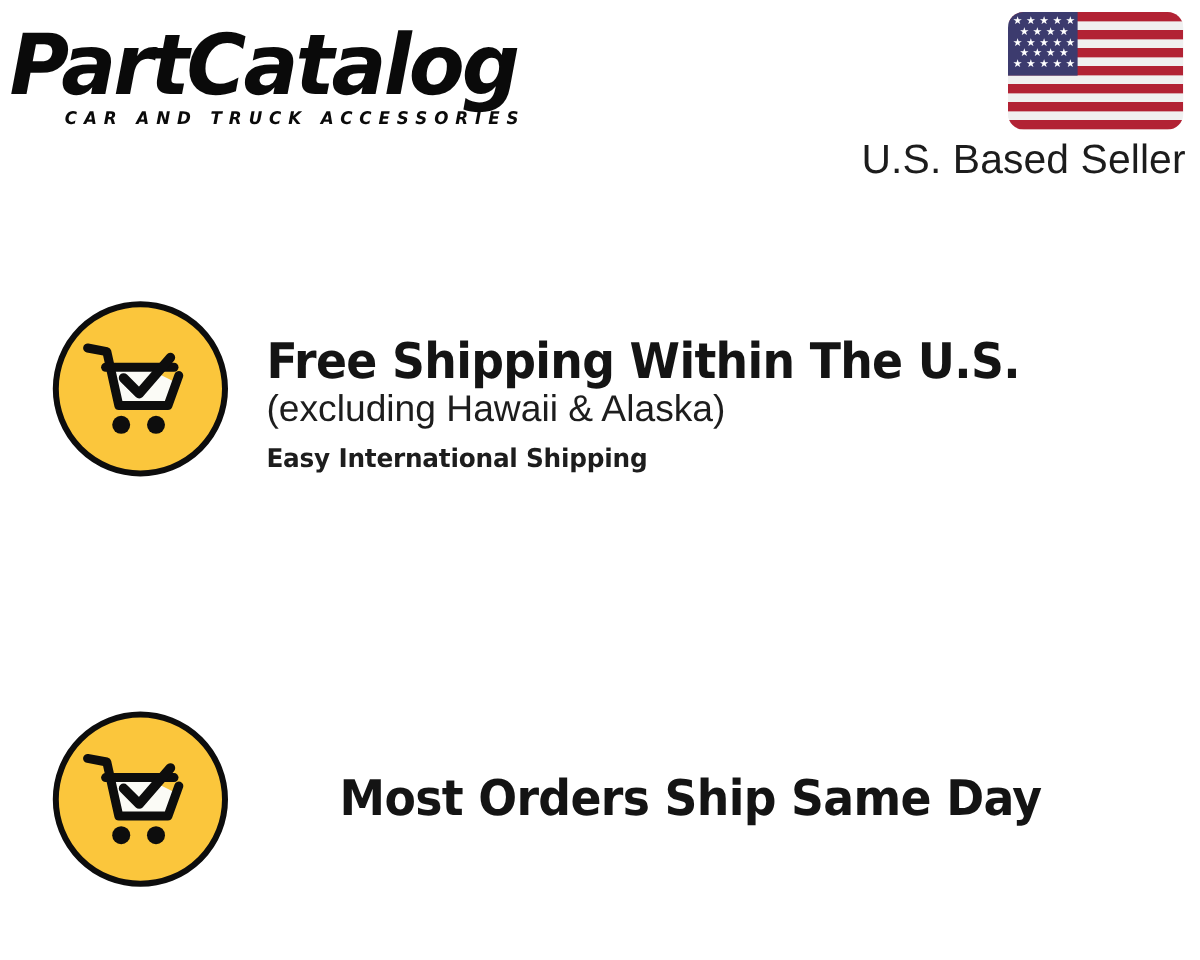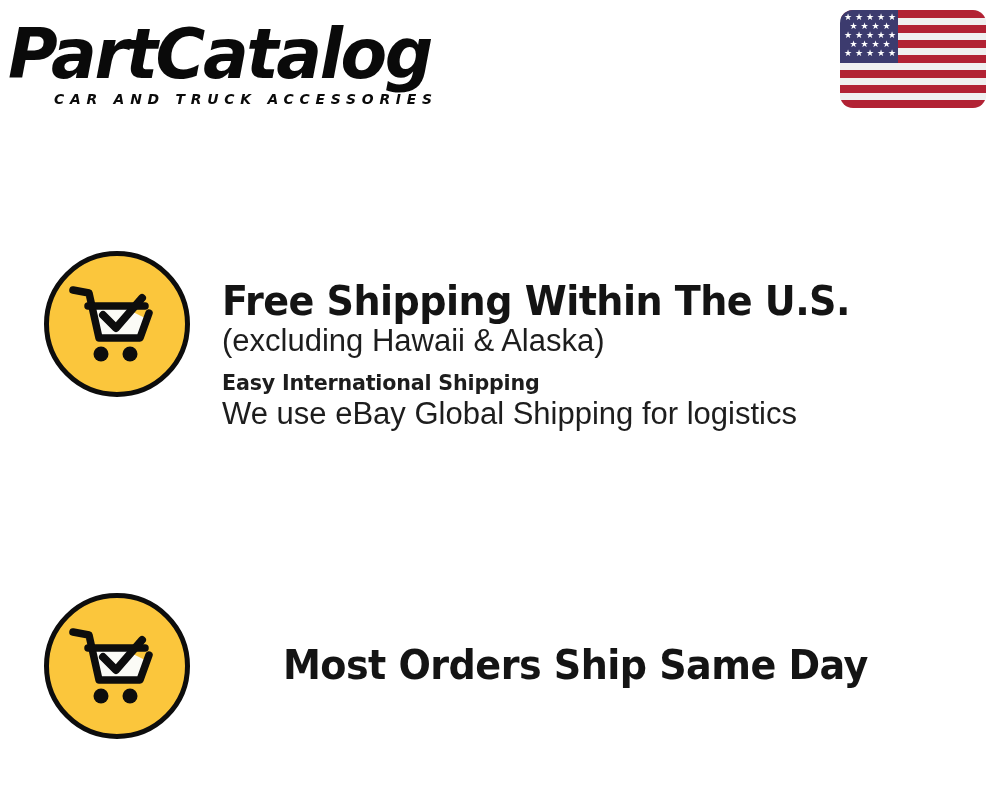--- a/index.html
+++ b/index.html
@@ -258,40 +258,40 @@
 
         <span class="star" style="left:4px;  top:39px;">★</span>
         <span class="star" style="left:15px; top:39px;">★</span>
         <span class="star" style="left:26px; top:39px;">★</span>
         <span class="star" style="left:37px; top:39px;">★</span>
         <span class="star" style="left:48px; top:39px;">★</span>
       </div>
     </div>
   </div>
 
+  <div class="seller-label">U.S. Based Seller</div>
 </div>
 
 <div class="features">
 
   <div class="feature-row row-1">
     <div class="icon-badge">
       <svg width="96" height="84" viewBox="0 0 96 84" fill="none" xmlns="http://www.w3.org/2000/svg">
         <path d="M52 24 H20 L30 56 H70 L76 36" fill="#fbfbf6"></path>
         <path d="M4 8 L20 11 L30 56 H71 L80 31" stroke="#0d0d0d" stroke-width="7.5" stroke-linecap="round" stroke-linejoin="round" fill="none"></path>
         <path d="M19 24 H76" stroke="#0d0d0d" stroke-width="7.5" stroke-linecap="round" fill="none"></path>
         <path d="M34 33 L47 46 L73 16" stroke="#0d0d0d" stroke-width="8" stroke-linecap="round" stroke-linejoin="round" fill="none"></path>
         <circle cx="32" cy="72" r="7.5" fill="#0d0d0d"></circle>
         <circle cx="61" cy="72" r="7.5" fill="#0d0d0d"></circle>
       </svg>
     </div>
     <div class="feature-text">
       <div class="feature-title">Free Shipping Within The U.S.</div>
       <div class="feature-sub tight">(excluding Hawaii &amp; Alaska)</div>
       <div class="feature-sub bold">Easy International Shipping</div>
-      <div class="feature-sub tight">We use eBay Global Shipping for logistics</div>
     </div>
   </div>
 
 
   <div class="feature-row row-3">
     <div class="icon-badge">
       <svg width="96" height="84" viewBox="0 0 96 84" fill="none" xmlns="http://www.w3.org/2000/svg">
         <path d="M52 24 H20 L30 56 H70 L76 36" fill="#fbfbf6"></path>
         <path d="M4 8 L20 11 L30 56 H71 L80 31" stroke="#0d0d0d" stroke-width="7.5" stroke-linecap="round" stroke-linejoin="round" fill="none"></path>
         <path d="M19 24 H76" stroke="#0d0d0d" stroke-width="7.5" stroke-linecap="round" fill="none"></path>

